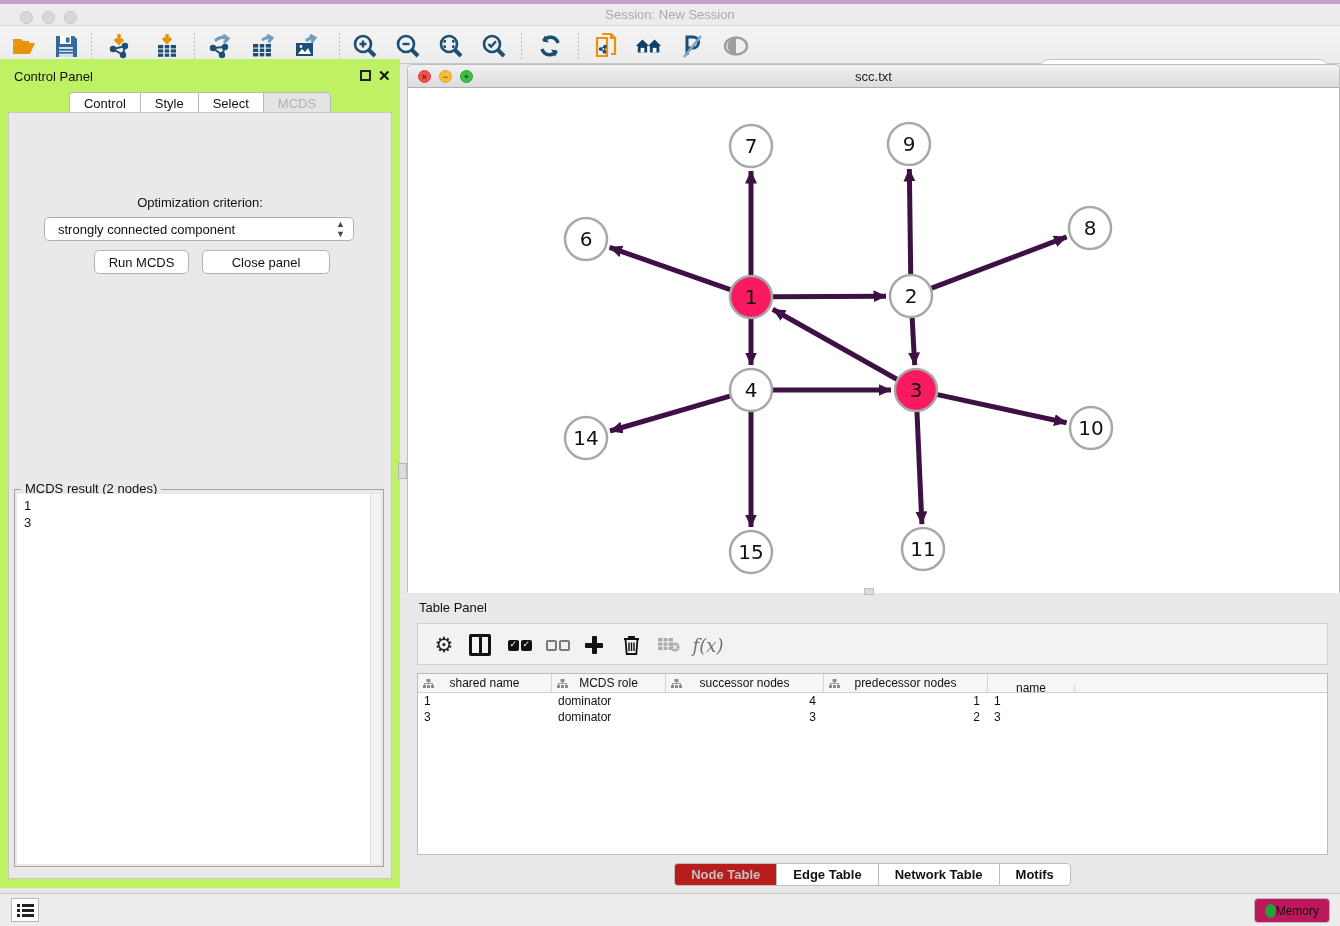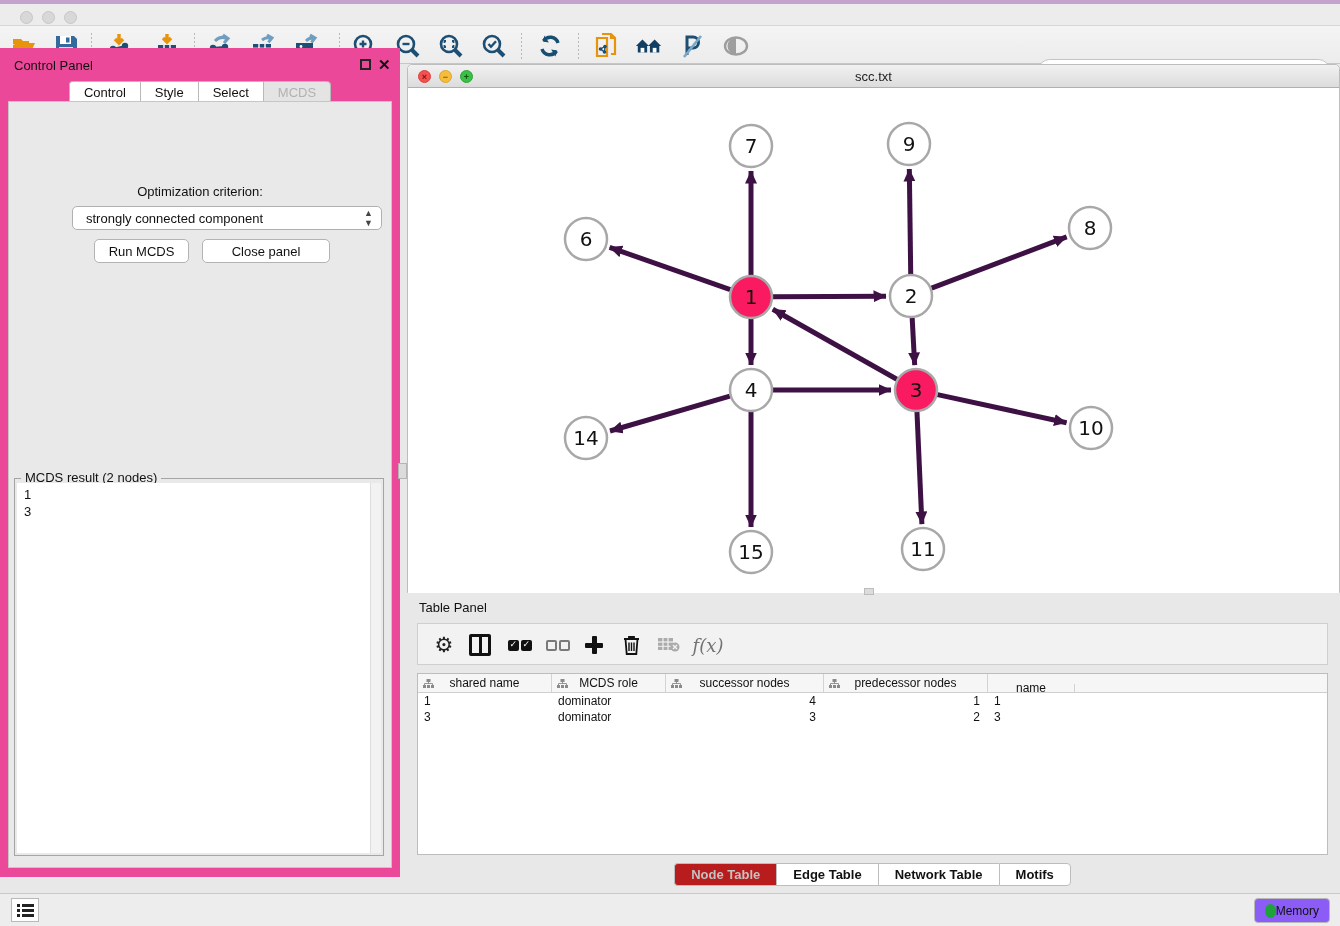--- a/index.html
+++ b/index.html
@@ -11,34 +11,34 @@
   .titlebar .win-title { position:absolute; left:0; right:0; top:3px; text-align:center; font-size:13px; color:#a9a9a9; }
   .tl-dot { position:absolute; top:7px; width:13px; height:13px; border-radius:50%; background:#d8d8d8; border:1px solid #c6c6c6; }
 
   
   .toolbar { position:absolute; left:0; top:26px; width:1340px; height:38px; background:linear-gradient(#f4f4f4,#ececec); border-bottom:1px solid #c6c6c6; }
   .tb-icon { position:absolute; top:6px; width:28px; height:28px; display:flex; align-items:center; justify-content:center; }
   .tb-sep { position:absolute; top:7px; height:26px; width:1px; background-image:linear-gradient(#b9b9b9 40%, transparent 40%); background-size:1px 4px; }
   .searchbox { position:absolute; left:1038px; top:33px; width:292px; height:23px; background:#fff; border:1px solid #c4c4c4; border-radius:12px; display:flex; align-items:center; padding-left:8px; }
 
   
-  .cpanel { position:absolute; left:0; top:48px; width:400px; height:829px; background:#ec4899; }
+  .cpanel { position:absolute; left:0; top:59px; width:400px; height:829px; background:#bef264; }
   .cp-header { position:absolute; left:0; top:8px; width:100%; height:20px; }
   .cp-title { position:absolute; left:14px; top:2px; font-size:13px; color:#111; }
   .float-btn { position:absolute; top:3px; width:11px; height:11px; border:2px solid #222; }
   .close-x { position:absolute; top:0px; font-size:15px; font-weight:bold; color:#111; }
   .cp-tabs { position:absolute; left:0; top:33px; width:100%; height:21px; text-align:center; }
   .tabrow { display:inline-flex; }
   .cp-tab { font-size:13px; padding:3px 14px 3px 14px; background:#fff; border:1px solid #b9b9b9; border-right:none; color:#111; }
   .cp-tab:first-child { border-top-left-radius:4px; border-bottom-left-radius:4px; }
   .cp-tab:last-child { border-right:1px solid #b9b9b9; border-top-right-radius:4px; border-bottom-right-radius:4px; }
   .cp-tab.active { background:#e4e4e4; color:#b2b2b2; }
   .cp-body { position:absolute; left:8px; top:53px; width:384px; height:767px; background:#e9e9e9; border:1px solid #c6c6c6; }
   .opt-label { position:absolute; left:0; right:0; top:82px; text-align:center; font-size:13px; color:#111; }
-  .combo { position:absolute; left:44px; top:158px; width:310px; height:24px; background:#fff; border:1px solid #b0b0b0; border-radius:5px; font-size:13px; color:#111; display:flex; align-items:center; padding-left:13px;margin-left:28px; }
+  .combo { position:absolute; left:44px; top:158px; width:310px; height:24px; background:#fff; border:1px solid #b0b0b0; border-radius:5px; font-size:13px; color:#111; display:flex; align-items:center; padding-left:13px; }
   .combo .stepper { position:absolute; right:8px; top:1px; font-size:9px; color:#444; line-height:10px; text-align:center; }
   .btn { position:absolute; height:24px; background:#fff; border:1px solid #b3b3b3; border-radius:5px; font-size:13px; color:#111; display:flex; align-items:center; justify-content:center; }
   .fieldset { position:absolute; left:14px; top:430px; width:370px; height:378px; border:1px solid #a5a5a5; }
   .legend { position:absolute; left:6px; top:-9px; background:#e9e9e9; padding:0 4px; font-size:13px; color:#111; }
   .result-area { position:absolute; left:2px; top:4px; right:2px; bottom:2px; background:#fff; font-size:13px; color:#111; padding:3px 0 0 7px; line-height:17px; white-space:pre-line; }
   .result-scroll { position:absolute; right:2px; top:4px; width:11px; bottom:2px; background:#f2f2f2; border-left:1px solid #ddd; }
 
   
   .vsplit-handle { position:absolute; left:398px; top:463px; width:9px; height:16px; background:#dcdcdc; border:1px solid #b5b5b5; }
   .hsplit-handle { position:absolute; left:864px; top:588px; width:10px; height:7px; background:#dcdcdc; border:1px solid #bdbdbd; }
@@ -79,31 +79,32 @@
 
   .tp-tabs { position:absolute; left:0; width:935px; top:268px; text-align:center; }
   .tp-tab { font-size:13px; font-weight:bold; padding:3px 16px; background:#fff; border:1px solid #bdbdbd; border-right:none; color:#111; }
   .tp-tab:first-child { border-top-left-radius:4px; border-bottom-left-radius:4px; }
   .tp-tab:last-child { border-right:1px solid #bdbdbd; border-top-right-radius:4px; border-bottom-right-radius:4px; }
   .tp-tab.active { background:#b91c1c; color:#c2c2c2; }
 
   
   .statusbar { position:absolute; left:0; top:893px; width:1340px; height:33px; background:#ededed; border-top:1px solid #c9c9c9; }
   .task-btn { position:absolute; left:11px; top:4px; width:28px; height:24px; background:#fdfdfd; border:1px solid #b9b9b9; display:flex; align-items:center; justify-content:center; }
-  .memory-btn { position:absolute; right:10px; top:4px; height:25px; padding:0 10px; background:#8b5cf6; border:1px solid #b9b9b9; border-radius:4px; display:flex; align-items:center; gap:0; font-size:12px; color:#111; }
+  .memory-btn { position:absolute; right:10px; top:4px; height:25px; padding:0 10px; background:#be185d; border:1px solid #b9b9b9; border-radius:4px; display:flex; align-items:center; gap:0; font-size:12px; color:#111; }
   .mem-dot { width:11px; height:14px; border-radius:50%; background:#1ea23a; }
 </style>
 </head>
 <body>
 
 <div class="accent-strip"></div>
 <div class="titlebar">
   <span class="tl-dot" style="left:20px"></span>
   <span class="tl-dot" style="left:42px"></span>
   <span class="tl-dot" style="left:64px"></span>
+  <div class="win-title">Session: New Session</div>
 </div>
 
 <div class="toolbar">
   <div class="tb-icon" style="left:10px">
     <svg width="26" height="26" viewBox="0 0 26 26">
         <path d="M2 6 h8 l2 2 h6 v3 H2 z" fill="#e8930c"></path>
         <path d="M2 12 l4 -2 h18 l-5 11 H2 z" fill="#e8930c"></path>
       </svg>
   </div>
   <div class="tb-icon" style="left:52px">

